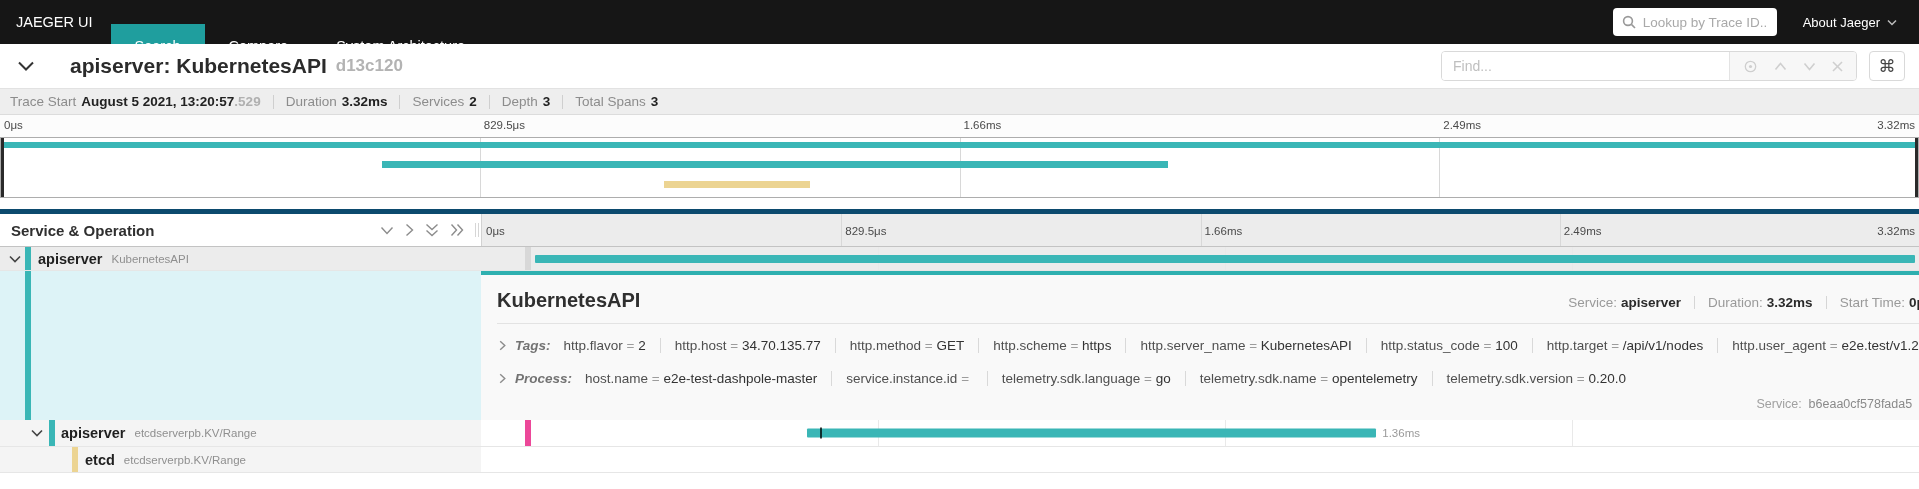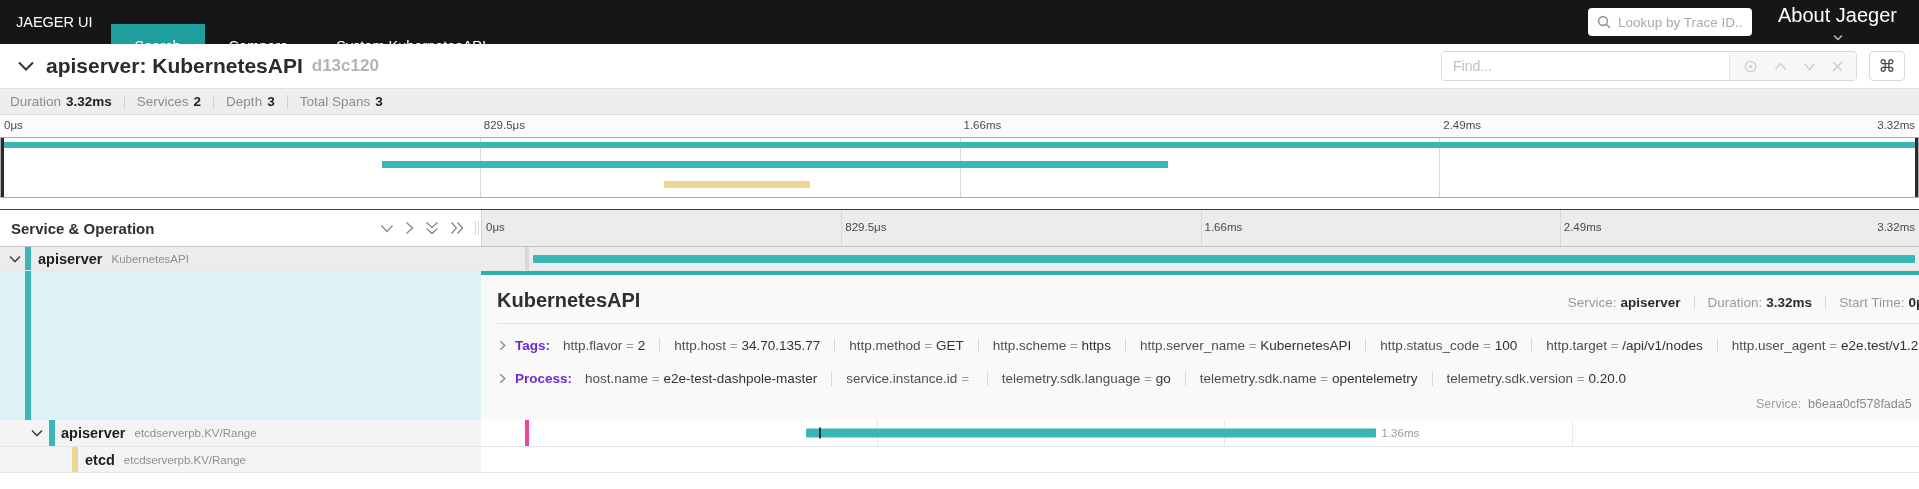--- a/index.html
+++ b/index.html
@@ -14,26 +14,26 @@
   .nav { height: 44px; background: #161616; display: flex; align-items: stretch; color: #fff; }
   .nav-brand { line-height: 44px; padding: 0 18px 0 16px; font-weight: normal; font-size: 14.5px; }
   .nav-item { line-height: 44px; padding: 0 24px; font-size: 14.5px; cursor: pointer; margin-top: 24px; }
   .nav-item.active { background: #1f9e9e; }
   .nav-spacer { flex: 1; }
   .nav-lookup { align-self: center; width: 164px; height: 28px; background: #fff; border-radius: 4px;
     display: flex; align-items: center; padding: 0 9px; margin-right: 26px; }
   .nav-lookup input { border: none; outline: none; flex: 1; min-width: 0; font-size: 13.5px;
     font-family: inherit; color: #333; margin-left: 7px; background: transparent; }
   .nav-lookup input::placeholder { color: #a9a9a9; }
-  .nav-about { align-self: center; margin-right: 22px; font-size: 20px; display: flex; align-items: center; gap: 7px; cursor: pointer; flex-direction: column; }
+  .nav-about { align-self: center; margin-right: 22px; font-size: 13px; display: flex; align-items: center; gap: 7px; cursor: pointer; }
 
   
   .titlebar { height: 44px; display: flex; align-items: center; padding: 0 14px; background: #fff; }
   .titlebar .tchev { margin-right: 12px; margin-left: 4px; }
-  .trace-title { font-size: 21px; font-weight: bold; color: #2b2b2b; }
+  .trace-title { font-size: 21px; font-weight: bold; color: #2b2b2b; margin-left: 24px; }
   .trace-id { font-size: 17px; font-weight: bold; color: #b3b3b3; margin-left: 9px; }
   .title-controls { margin-left: auto; display: flex; align-items: center; }
   .find-group { display: flex; height: 30px; border: 1px solid #d9d9d9; border-radius: 4px; overflow: hidden; background: #fff; }
   .find-group input { width: 287px; border: none; outline: none; font-size: 14px; font-family: inherit; padding: 0 11px; color: #333; }
   .find-group input::placeholder { color: #bfbfbf; }
   .find-btns { display: flex; align-items: center; gap: 16px; padding: 0 13px; background: #f7f7f7;
     border-left: 1px solid #e3e3e3; color: #cfcfcf; }
   .kbd-btn { width: 36px; height: 30px; margin-left: 12px; border: 1px solid #d9d9d9; border-radius: 4px;
     background: #fff; display: grid; place-items: center; font-size: 17px; color: #444; cursor: pointer; }
   .view-btn { height: 30px; margin-left: 9px; padding: 0 13px; border: 1px solid #d9d9d9; border-radius: 4px;
@@ -55,34 +55,34 @@
   
   .minimap { height: 61px; position: relative; border: 1px solid #adadad; background: #fff; }
   .mm-handle { position: absolute; top: 0; bottom: 0; width: 3px; background: #2a2a2a; }
   .mm-handle.left { left: 0; } .mm-handle.right { right: 0; }
   .gridline { position: absolute; top: 0; bottom: 0; width: 1px; background: #d8d8d8; }
   .g25 { left: 25%; } .g50 { left: 50%; } .g75 { left: 75%; }
   .mm-bar { position: absolute; }
 
   
   .gap { height: 11px; background: #fff; }
-  .grid-header { height: 38px; display: flex; border-top: 1px solid #0c4a6e; border-bottom: 1px solid #c3c3c3; }
+  .grid-header { height: 38px; display: flex; border-top: 5px solid #0c4a6e; border-bottom: 1px solid #c3c3c3; }
   .gh-left { width: 481px; flex: none; display: flex; align-items: center; padding-left: 11px; background: #fff; }
   .gh-title { font-size: 15px; font-weight: bold; color: #2f2f2f; }
   .gh-icons { margin-left: auto; display: flex; align-items: center; gap: 11px; color: #8c8c8c; padding-right: 8px; }
   .gh-icons .ic { cursor: pointer; }
   .resizer { width: 9px; align-self: stretch; display: flex; align-items: center; justify-content: center; gap: 2px; cursor: col-resize; }
   .resizer i { width: 1px; height: 14px; background: #d6d6d6; }
   .gh-right { flex: 1; position: relative; background: #ececec; border-left: 1px solid #d2d2d2; font-size: 11.5px; color: #4a4a4a; }
   .gh-right .tick { top: 11px; }
 
   
   .row { display: flex; border-bottom: 1px solid #e6e6e6; }
   .cell-l { width: 481px; flex: none; position: relative; display: flex; align-items: center; }
-  .cell-r { flex: 1; position: relative; border-left: 4px solid #ec4899; margin-left: 44px; }
+  .cell-r { flex: 1; position: relative; border-left: 6px solid #ec4899; margin-left: 44px; }
   .cell-r .gridline { background: #e9e9e9; }
   .accent { position: absolute; top: 0; bottom: 0; width: 6px; }
   .svc-name { font-size: 14.5px; font-weight: bold; color: #1f1f1f; }
   .op-name { font-size: 11.5px; color: #8f8f8f; margin-left: 9px; }
   .row-chev { position: absolute; color: #555; }
   .span-bar { position: absolute; top: 50%; transform: translateY(-50%); height: 9px; border-radius: 1px; }
   .span-tick { position: absolute; top: -1px; height: 11px; width: 2px; background: rgba(0,0,0,.75); }
   .dur-label { position: absolute; top: 0; bottom: 0; display: flex; align-items: center; font-size: 11.5px; color: #9a9a9a; padding-left: 6px; }
 
   .row-1 { height: 24px; background: #ececec; }
@@ -97,38 +97,38 @@
   .detail-l { width: 481px; flex: none; position: relative; background: #ddf3f7; }
   .detail-r { flex: 1; position: relative; background: #f9f9f9; border-top: 4px solid #2fb0b0; padding: 14px 15px 8px 16px; }
   .d-head { display: flex; align-items: baseline; }
   .d-title { font-size: 20px; font-weight: bold; color: #2f2f2f; }
   .d-meta { margin-left: auto; display: flex; align-items: center; font-size: 13.5px; color: #9a9a9a; }
   .d-meta .m + .m::before { content: ""; display: inline-block; width: 1px; height: 13px; background: #d6d6d6; margin: 0 13px; vertical-align: -2px; }
   .d-meta b { color: #2b2b2b; margin-left: 4px; }
   .d-div { border-top: 1px solid #e3e3e3; margin: 11px 0 9px; }
   .kv-row { display: flex; align-items: center; font-size: 13.5px; margin-bottom: 9px; height: 24px; }
   .kv-chev { color: #8c8c8c; margin: 0 9px 0 2px; }
-  .kv-label { font-weight: bold; color: #6d28d9; margin-right: 13px; }
+  .kv-label { font-weight: bold; color: #737373; margin-right: 13px; font-style: italic; }
   .kv-items { display: flex; align-items: center; }
   .kv { white-space: pre; color: #4f4f4f; }
   .kv .eq { color: #9c9c9c; } .kv .v { color: #333; }
   .kv + .kv::before { content: ""; display: inline-block; width: 1px; height: 15px; background: #d9d9d9; margin: 0 14px; vertical-align: -3px; }
   .spanid { position: absolute; right: 14px; bottom: 9px; display: flex; align-items: center; gap: 7px; font-size: 12.5px; color: #a0a0a0; }
   .spanid .sid { color: #8a8a8a; }
 
   .bottom { background: #fff; }
 </style>
 </head>
 <body>
 
 <div class="nav">
   <div class="nav-brand">JAEGER UI</div>
   <div class="nav-item active">Search</div>
   <div class="nav-item">Compare</div>
-  <div class="nav-item">System KubernetesAPI</div>
+  <div class="nav-item">System Architecture</div>
   <div class="nav-spacer"></div>
   <div class="nav-lookup">
     <span>
       <svg width="14" height="14" viewBox="0 0 14 14" fill="none" stroke="#999" stroke-width="1.6">
         <circle cx="6" cy="6" r="4.4"></circle>
           <line x1="9.4" y1="9.4" x2="13" y2="13"></line>
       </svg>
     </span>
     <input placeholder="Lookup by Trace ID..." style="">
   </div>
@@ -176,20 +176,21 @@
               <line x1="10" y1="1" x2="1" y2="10"></line>
             </svg>
         </span>
       </div>
     </div>
     <div class="kbd-btn">⌘</div>
   </div>
 </div>
 
 <div class="summary">
+    <span class="sum-item"><span>Trace Start</span><span class="sum-val">August 5 2021, 13:20:57</span><span class="sum-frac">.529</span></span>
     <span class="sum-item"><span>Duration</span><span class="sum-val">3.32ms</span><span class="sum-frac"></span></span>
     <span class="sum-item"><span>Services</span><span class="sum-val">2</span><span class="sum-frac"></span></span>
     <span class="sum-item"><span>Depth</span><span class="sum-val">3</span><span class="sum-frac"></span></span>
     <span class="sum-item"><span>Total Spans</span><span class="sum-val">3</span><span class="sum-frac"></span></span>
   </div>
 
 <div class="mini-axis">
     <span class="tick" style="left: 0%;">0μs</span>
     <span class="tick" style="left: 25%;">829.5μs</span>
     <span class="tick" style="left: 50%;">1.66ms</span>

